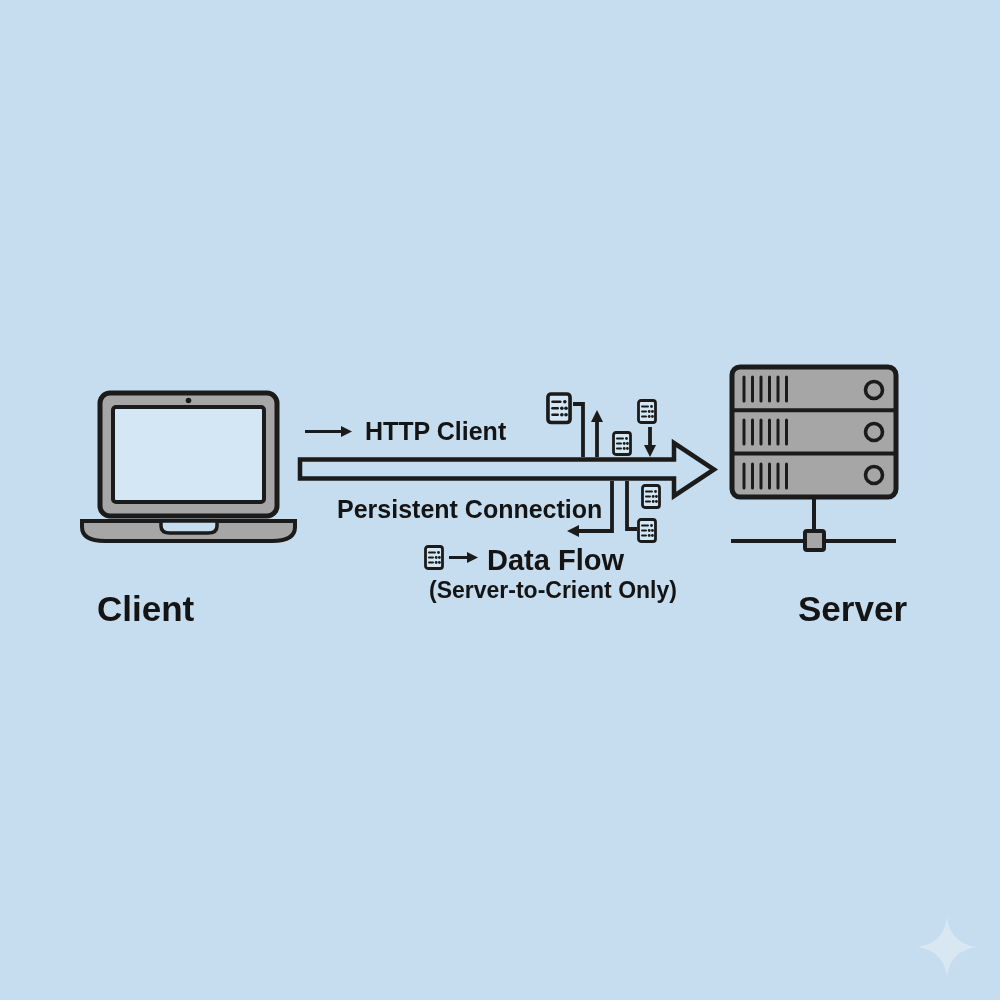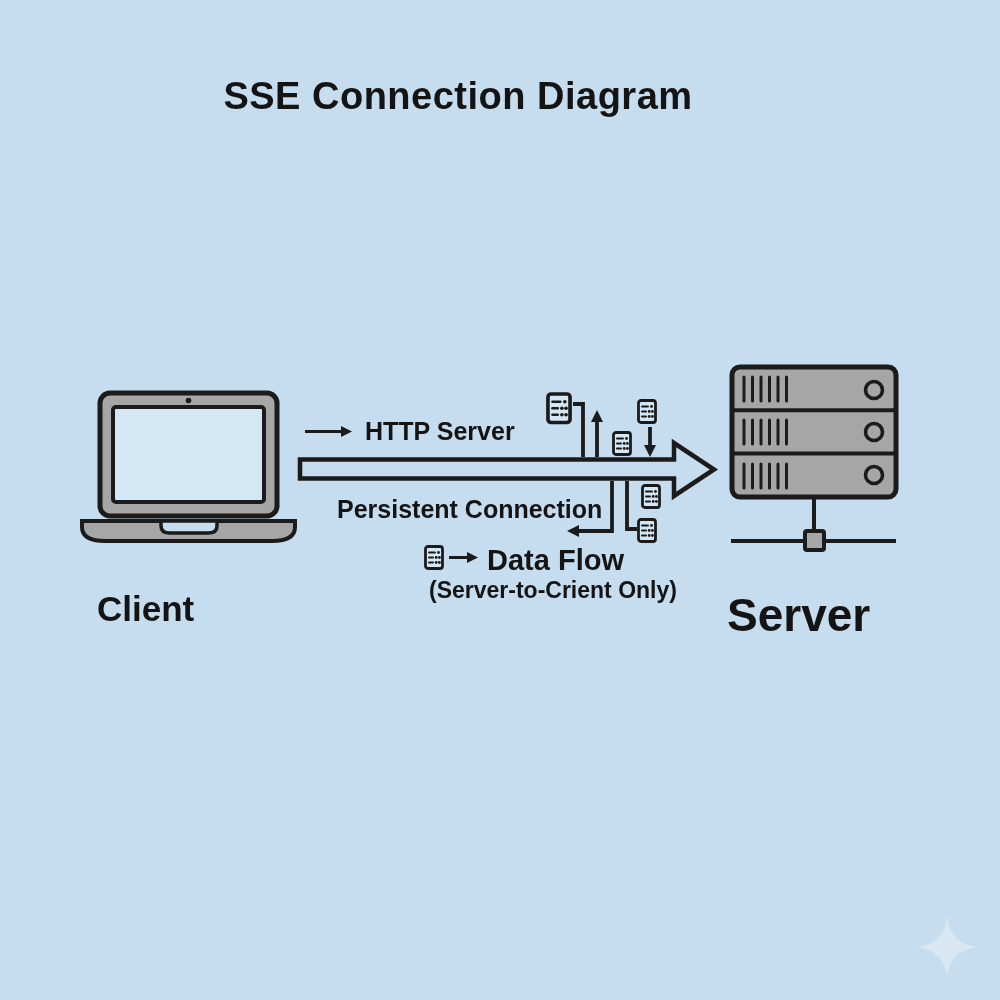--- a/index.html
+++ b/index.html
@@ -20,21 +20,21 @@
   }
   .canvas{position:relative;width:1000px;height:1000px;}
   .art{position:absolute;left:0;top:0;width:1000px;height:1000px;}
   .lbl{position:absolute;font-weight:bold;white-space:nowrap;line-height:1.1;}
   .title{left:138px;top:76px;width:640px;text-align:center;font-size:38px;letter-spacing:0.5px;}
   .http-label{left:365px;top:418px;font-size:25px;}
   .persistent-label{left:337px;top:496px;font-size:25px;}
   .dataflow-label{left:487px;top:545px;font-size:29px;}
   .direction-note{left:429px;top:578px;font-size:23px;text-align:right;}
   .client-label{left:97px;top:590px;width:180px;font-size:35px;}
-  .server-label{left:727px;top:590px;width:180px;text-align:left;font-size:46px;}
+  .server-label{left:727px;top:590px;width:180px;text-align:right;font-size:35px;}
 
   
   .stroke{stroke:var(--outline,#1b1b1b);fill:none;}
   .device{fill:var(--device-fill,#a6a6a6);stroke:var(--outline,#1b1b1b);}
   .hollow{fill:var(--background,#c5ddee);stroke:var(--outline,#1b1b1b);}
   .solid{fill:var(--outline,#1b1b1b);stroke:none;}
   .doc-bg{fill:var(--screen-fill,#d3e7f4);stroke:var(--outline,#1b1b1b);stroke-width:2.8;}
   .doc-mark{stroke:var(--outline,#1b1b1b);stroke-width:2;stroke-linecap:round;}
   .doc-dot{fill:var(--outline,#1b1b1b);}
   .vent{stroke:var(--outline,#1b1b1b);stroke-width:3;stroke-linecap:round;}
@@ -140,20 +140,19 @@
 
     <use href="#doc-icon" transform="translate(424,545)"></use>
     <g>
       <line class="stroke" x1="449" y1="557.5" x2="469" y2="557.5" stroke-width="3"></line>
       <path class="solid" d="M478,557.5 L467,552 L467,563 Z"></path>
     </g>
 
     <path class="sparkle" d="M947,917 C949.5,935 959,944.5 977,947 C959,949.5 949.5,959 947,977 C944.5,959 935,949.5 917,947 C935,944.5 944.5,935 947,917 Z"></path>
   </svg>
 
-  <div class="lbl title">SSE Connection Diagram</div>
-  <div class="lbl http-label">HTTP Server</div>
+  <div class="lbl http-label">HTTP Client</div>
   <div class="lbl persistent-label">Persistent Connection</div>
   <div class="lbl dataflow-label">Data Flow</div>
   <div class="lbl direction-note">(Server-to-Crient Only)</div>
   <div class="lbl client-label">Client</div>
   <div class="lbl server-label">Server</div>
 </div>
 
 </body></html>

